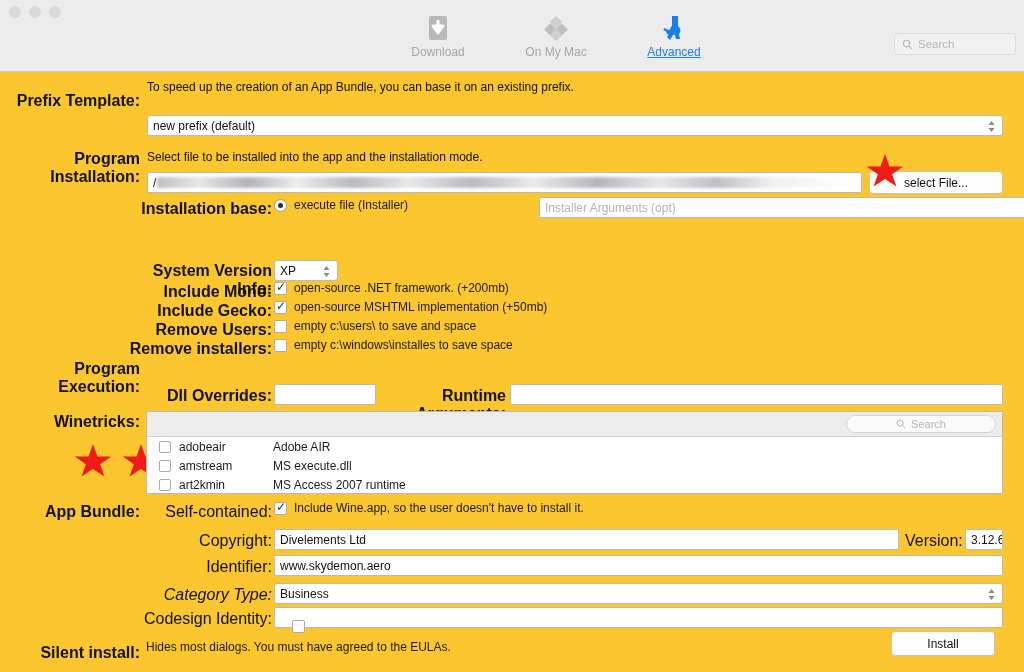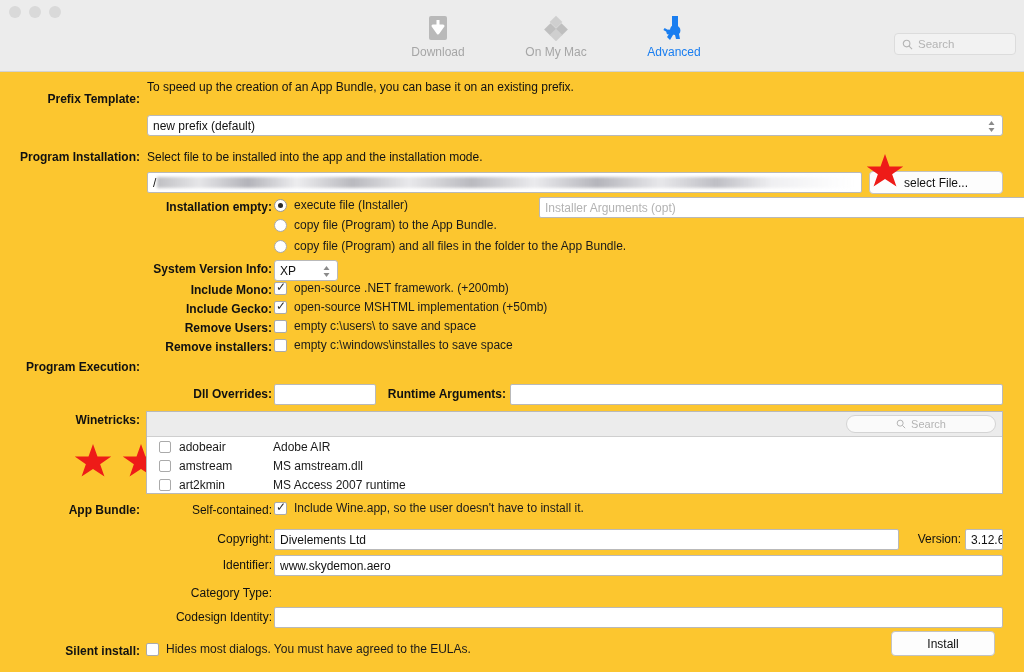--- a/index.html
+++ b/index.html
@@ -23,37 +23,37 @@
   .traffic { position: absolute; left: 9px; top: 6px; display: flex; gap: 8px; }
   .light { width: 12px; height: 12px; border-radius: 50%; background: #d9d9d9; }
 
   .toolbar-tabs {
     position: absolute; left: 396px; top: 14px;
     display: flex; gap: 34px; align-items: flex-start;
   }
   .tab { width: 84px; text-align: center; cursor: default; }
   .tab .glyph { height: 28px; display: flex; align-items: center; justify-content: center; }
   .tab .tlabel { font-size: 12px; margin-top: 3px; color: #a6a6a6; }
-  .tab.active .tlabel { color: #1a7ef0; }
+  .tab.active .tlabel { color: #1a7ef0; text-decoration: underline; }
 
   .toolbar-search {
     position: absolute; right: 8px; top: 33px;
     width: 122px; height: 22px;
     background: #f2f2f2;
     border: 1px solid #dcdcdc;
     border-radius: 4px;
     display: flex; align-items: center; padding: 0 7px; gap: 5px;
   }
   .toolbar-search .sph { color: #b4b4b4; font-size: 11.5px; }
 
   
   .content { position: absolute; left: 0; top: 72px; width: 1024px; height: 600px; }
 
   .lbl {
-    position: absolute; font-weight: bold; font-size: 12px;
+    position: absolute; font-weight: bold; font-size: 16px;
     text-align: right; color: #111;
   }
   .lbl.normal { font-weight: normal; }
   .desc { position: absolute; font-size: 12px; color: #111; }
 
   .field {
     position: absolute; background: #fff; border: 1px solid #b9b9b9;
     border-radius: 2px; height: 21px; font-size: 12px;
     display: flex; align-items: center; padding: 0 5px; color: #111;
     overflow: hidden; white-space: nowrap;
@@ -211,32 +211,24 @@
 
   <div class="field" style="left:147px;top:100px;width:715px;">
     <span>/</span>
     <span class="blurpath"></span>
   </div>
   <div class="btn" style="left:869px;top:99px;width:134px;height:23px;">
     <span>select File...</span>
   </div>
   <div class="star" style="left:866px;top:82px;width:38px;height:36px;"></div>
 
-  <div class="lbl" style="left:120px;top:128px;width:152px;">Installation empty:</div>
+  <div class="lbl" style="left:120px;top:128px;width:152px;">Installation base:</div>
   <div class="radio-row" style="left:274px;top:126px;">
     <span class="radio on"></span>
     <span>execute file (Installer)</span>
-  </div>
-  <div class="radio-row" style="left:274px;top:146px;">
-    <span class="radio"></span>
-    <span>copy file (Program)  to the App Bundle.</span>
-  </div>
-  <div class="radio-row" style="left:274px;top:167px;">
-    <span class="radio"></span>
-    <span>copy file (Program)  and all files in the folder to the App Bundle.</span>
   </div>
   <div class="field ph" style="left:510px;top:125px;width:493px;margin-left:29px;">
     <span>Installer Arguments (opt)</span>
   </div>
 
   <div class="lbl" style="left:120px;top:190px;width:152px;">System Version Info:</div>
   <div class="combo" style="left:274px;top:188px;width:64px;">
     <span>XP</span>
     <span class="stepper">
       <svg width="9" height="15" viewBox="0 0 9 15">
@@ -297,21 +289,21 @@
     </div>
 
     <div class="wt-row">
       <span class="wcb"></span>
       <span class="wname">adobeair</span>
       <span class="wdesc">Adobe AIR</span>
     </div>
     <div class="wt-row">
       <span class="wcb"></span>
       <span class="wname">amstream</span>
-      <span class="wdesc">MS amstream.dll</span>
+      <span class="wdesc">MS execute.dll</span>
     </div>
     <div class="wt-row">
       <span class="wcb"></span>
       <span class="wname">art2kmin</span>
       <span class="wdesc">MS Access 2007 runtime</span>
     </div>
   </div>
 
   <div class="lbl" style="left:0;top:431px;width:140px;padding-left:16px;">App Bundle:</div>
   <div class="lbl normal" style="left:120px;top:431px;width:152px;">Self-contained:</div>
@@ -327,29 +319,38 @@
   <div class="lbl normal" style="left:905px;top:460px;width:56px;">Version:</div>
   <div class="field" style="left:965px;top:457px;width:38px;">
     <span>3.12.6</span>
   </div>
 
   <div class="lbl normal" style="left:120px;top:486px;width:152px;">Identifier:</div>
   <div class="field" style="left:274px;top:483px;width:729px;">
     <span>www.skydemon.aero</span>
   </div>
 
-  <div class="lbl normal" style="left:120px;top:514px;width:152px;">Category Type:</div>
+  <div class="lbl normal" style="left:120px;top:514px;width:152px;font-style:italic;">Category Type:</div>
+  <div class="combo" style="left:274px;top:511px;width:729px;">
+    <span>Business</span>
+    <span class="stepper">
+      <svg width="9" height="15" viewBox="0 0 9 15">
+        <path d="M4.5 2 L7.5 6 L1.5 6 Z" fill="#8a8a8a"></path>
+        <path d="M4.5 13 L7.5 9 L1.5 9 Z" fill="#8a8a8a"></path>
+      </svg>
+    </span>
+  </div>
 
   <div class="lbl normal" style="left:120px;top:538px;width:152px;">Codesign Identity:</div>
   <div class="field" style="left:274px;top:535px;width:729px;">
     <span></span>
   </div>
 
   <div class="lbl" style="left:0;top:572px;width:140px;">Silent install:</div>
-  <div class="check-row" style="left:146px;top:570px;">
+  <div class="check-row" style="left:146px;top:548px;flex-direction:column;">
     <span class="cbox"></span>
     <span>Hides most dialogs. You must have agreed to the EULAs.</span>
   </div>
 
   <div class="btn" style="left:891px;top:559px;width:104px;height:25px;">
     <span>Install</span>
   </div>
 </div>
 
 </body></html>

